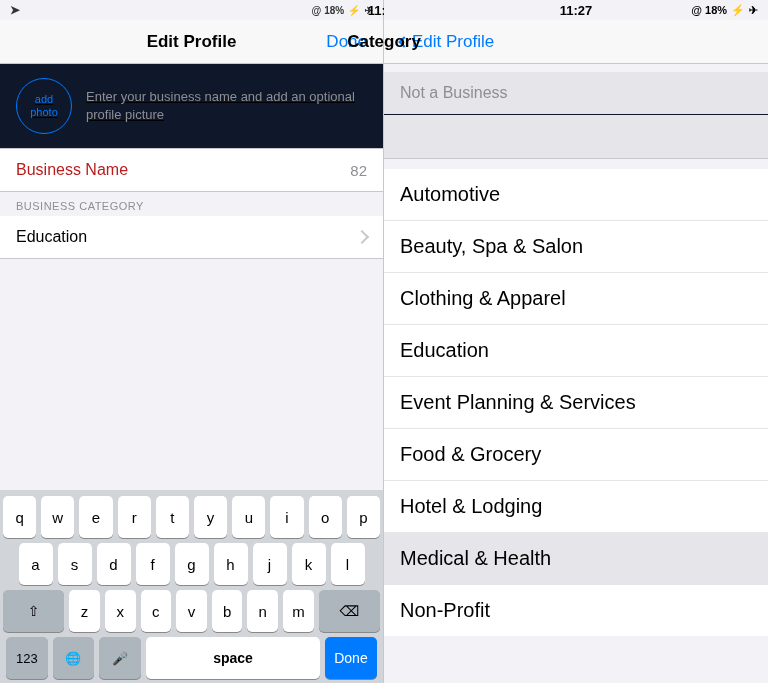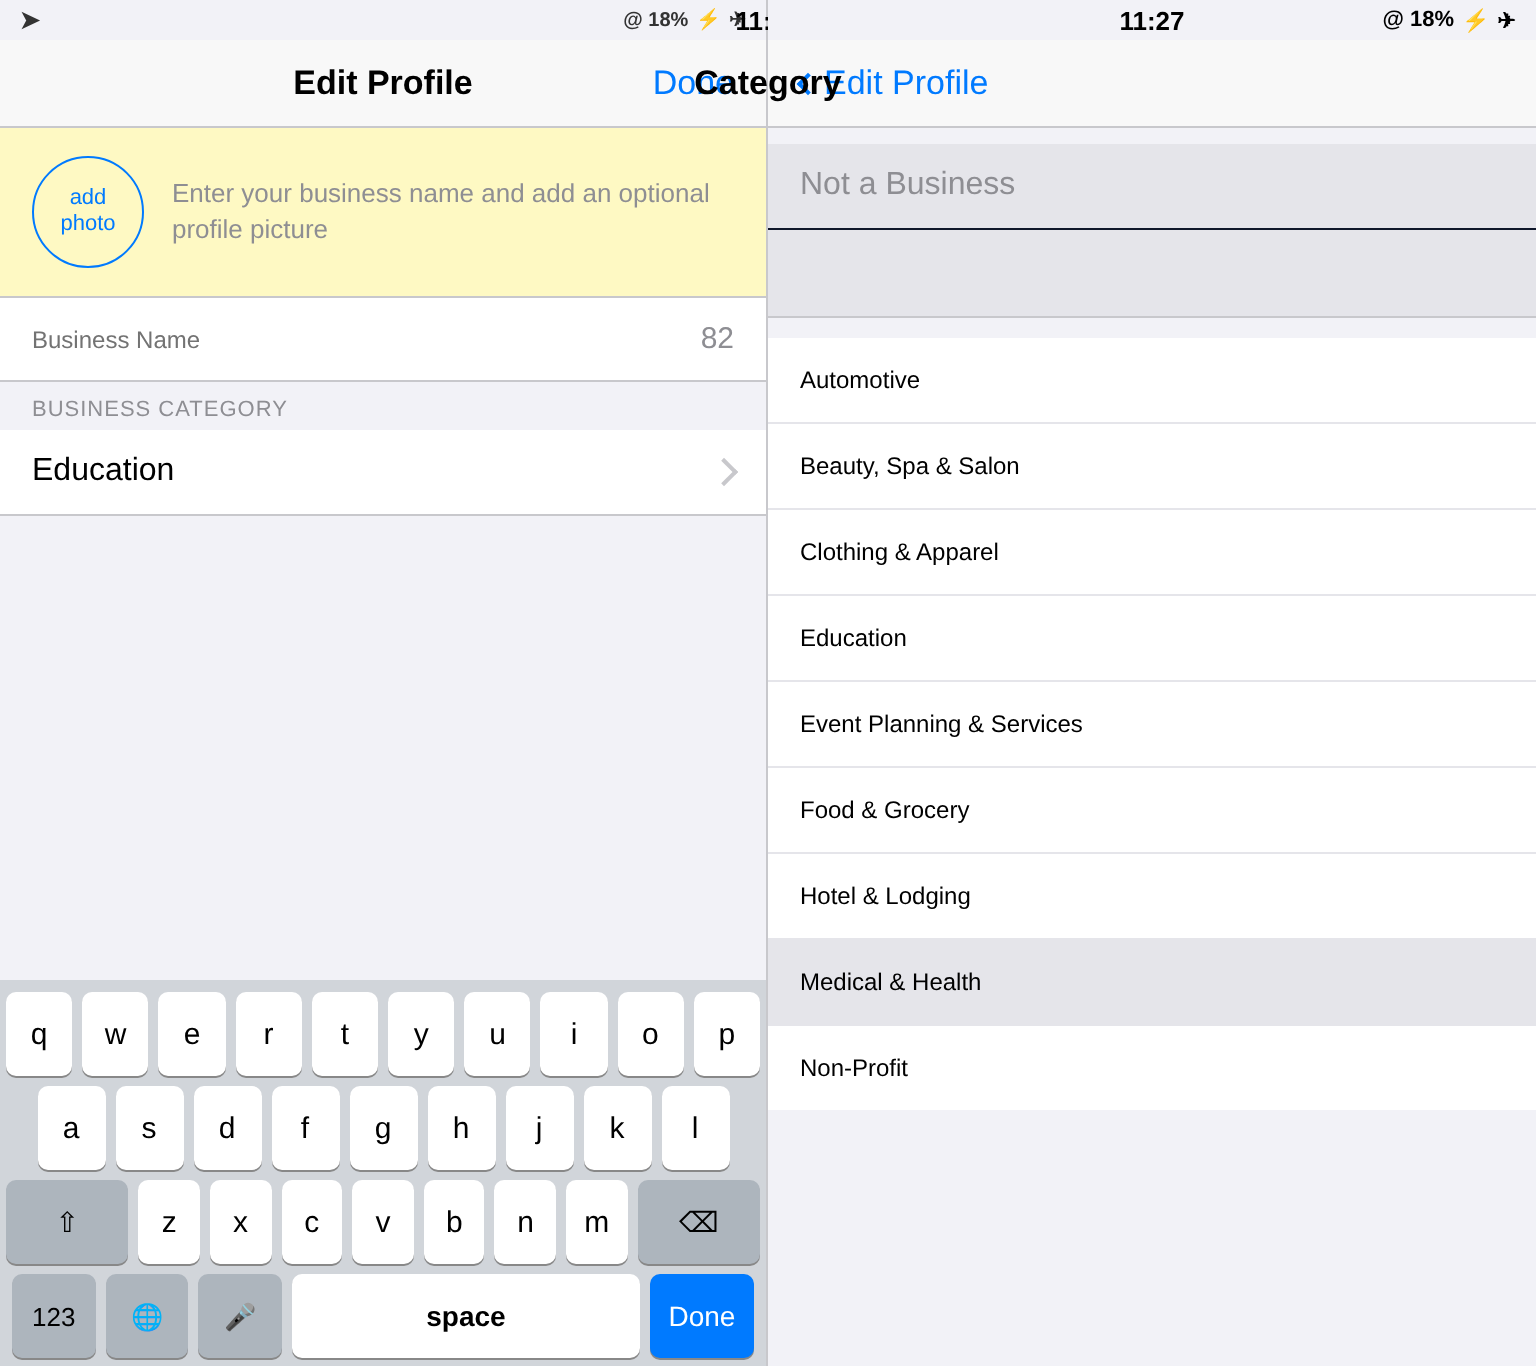--- a/index.html
+++ b/index.html
@@ -46,26 +46,27 @@
     .nav-bar-left .done-btn {
       position: absolute;
       right: 16px;
       font-size: 17px;
       color: #007aff;
       font-weight: 400;
       cursor: pointer;
     }
 
     .profile-section {
-      background: #fef9c3;
+      background: #0f172a;
       display: flex;
       flex-direction: row;
       align-items: center;
       padding: 14px 16px;
       border-bottom: 1px solid #c8c8cc;
+      text-decoration: underline;
     }
     .add-photo-circle {
       width: 56px;
       height: 56px;
       border-radius: 28px;
       border: 1.5px solid #007aff;
       display: flex;
       flex-direction: column;
       align-items: center;
       justify-content: center;
@@ -76,21 +77,21 @@
     .profile-text { font-size: 13px; color: #8e8e93; line-height: 1.4; }
 
     .field-row {
       background: #fff;
       padding: 12px 16px;
       display: flex;
       align-items: center;
       justify-content: space-between;
       border-bottom: 1px solid #c8c8cc;
     }
-    .field-label { font-size: 12px; color: #737373; }
+    .field-label { font-size: 16px; color: #b91c1c; }
     .field-count { font-size: 15px; color: #8e8e93; }
 
     .section-header {
       padding: 8px 16px 4px;
       font-size: 11px;
       color: #8e8e93;
       text-transform: uppercase;
       letter-spacing: 0.5px;
       background: #f2f2f7;
     }
@@ -245,21 +246,21 @@
       background: #e5e5ea;
       padding: 12px 16px;
       font-size: 16px;
       color: #8e8e93;
       border-bottom: 1px solid #0f172a;
     }
 
     .cat-item {
       background: #fff;
       padding: 14px 16px;
-      font-size: 12px;
+      font-size: 20px;
       color: #000;
       border-bottom: 1px solid #e5e5ea;
       cursor: pointer;
     }
     .cat-item:last-child { border-bottom: none; }
     .cat-item.highlighted { background: #e5e5ea; }
 
     .cat-section-spacer { height: 10px; background: #f2f2f7; }
 
     .top-spacer { height: 8px; background: #f2f2f7; }

